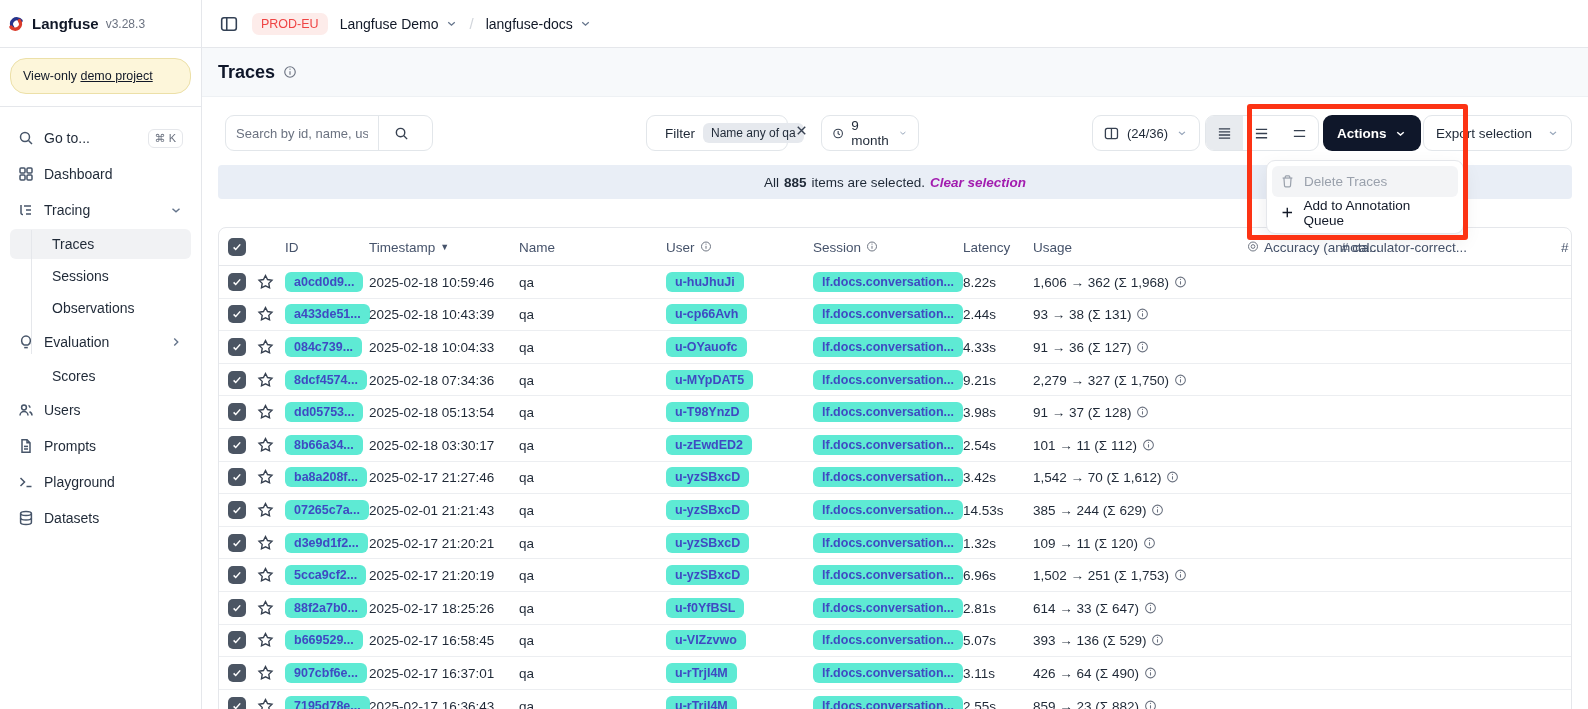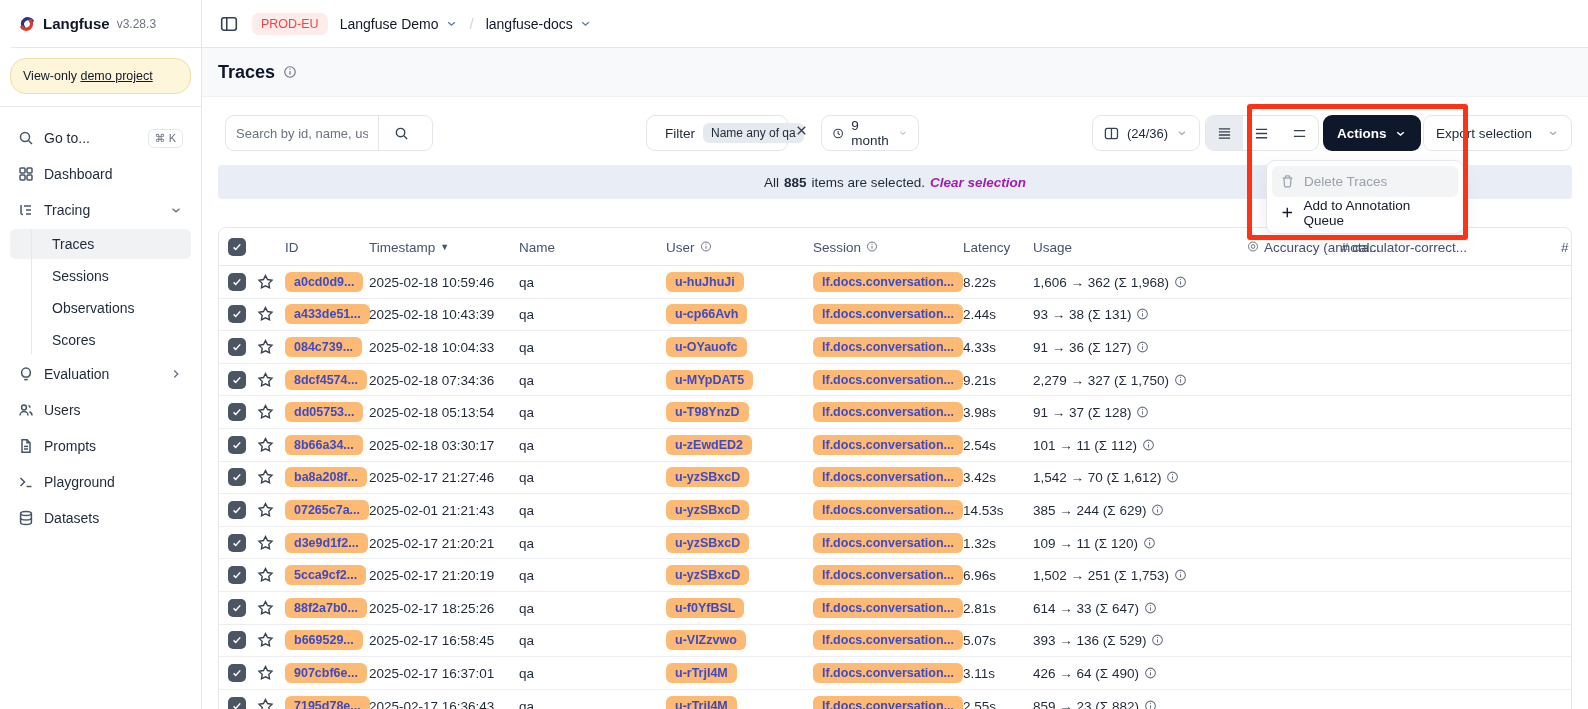--- a/index.html
+++ b/index.html
@@ -2,21 +2,21 @@
 <html><head>
 <meta charset="utf-8">
 <style>
   * { margin:0; padding:0; box-sizing:border-box; }
   html,body { width:1588px; height:709px; overflow:hidden; }
   body { font-family:"Liberation Sans","DejaVu Sans",sans-serif; background:#fff; color:#1f2937; position:relative; }
   svg { display:block; }
 
   
   .sidebar { position:absolute; left:0; top:0; width:202px; height:709px; background:#fff; border-right:1px solid #e5e7eb; }
-  .logo-row { height:48px; display:flex; align-items:center; gap:7px; padding:0 7px; border-bottom:1px solid #e5e7eb;margin-left:11px; }
+  .logo-row { height:48px; display:flex; align-items:center; gap:7px; padding:0 7px; border-bottom:1px solid #e5e7eb; }
   .logo-name { font-size:15px; font-weight:700; color:#111827; }
   .logo-version { font-size:12px; color:#6b7280; }
   .notice-box { margin:10px 10px 12px 10px; background:#fdf6da; border:1px solid #ece0a8; border-radius:16px; padding:10px 12px; font-size:12.5px; color:#111827; }
   .notice-box a { color:#111827; text-decoration:underline; cursor:pointer; }
   .side-divider { border-top:1px solid #e5e7eb; }
   .nav { padding:14px 10px 0 10px; display:flex; flex-direction:column; gap:2px; }
   .nav-item { height:34px; display:flex; align-items:center; gap:10px; padding:0 8px; border-radius:6px; font-size:14px; color:#1f2937; cursor:pointer; }
   .nav-item .nicon { width:16px; height:16px; color:#475569; flex:0 0 16px; }
   .nav-item .grow { flex:1; }
   .nav-sub { height:30px; padding-left:42px; position:relative; }
@@ -64,21 +64,21 @@
   .thead { position:relative; height:38px; border-bottom:1px solid #e5e7eb; font-size:13.5px; font-weight:500; color:#46536b; }
   .trow { position:relative; height:32.6px; border-bottom:1px solid #eceef1; font-size:13.5px; color:#1f2937; }
   .trow:last-child { border-bottom:none; }
   .cell { position:absolute; top:50%; transform:translateY(-50%); display:flex; align-items:center; gap:5px; white-space:nowrap; }
   .c-cb { left:9px; } .c-star { left:38px; } .c-id { left:66px; } .c-ts { left:150px; }
   .c-name { left:300px; } .c-user { left:447px; } .c-sess { left:594px; }
   .c-lat { left:744px; } .c-usage { left:814px; }
   .c-x1 { left:1028px; } .c-x2 { left:1122px; } .c-x3 { left:1342px; }
   .checkbox { width:18px; height:18px; background:#4b5563; border-radius:5px; display:flex; align-items:center; justify-content:center; cursor:pointer; }
   .star { color:#374151; cursor:pointer; }
-  .pill { background:#fdba74; color:#3f4ac2; font-weight:700; font-size:12.5px; padding:3px 9px; border-radius:6px; cursor:pointer; white-space:nowrap; }
+  .pill { background:#5eead4; color:#3f4ac2; font-weight:700; font-size:12.5px; padding:3px 9px; border-radius:6px; cursor:pointer; white-space:nowrap; }
   .info-ic { color:#6b7280; }
   .sort-ic { font-size:9px; color:#46536b; }
 
   
   .menu { position:absolute; left:1064px; top:160px; width:198px; background:#fff; border:1px solid #e5e7eb; border-radius:9px; box-shadow:0 8px 20px rgba(15,23,42,.08); padding:5px; z-index:30; }
   .menu-item { height:31px; display:flex; align-items:center; gap:9px; padding:0 8px; border-radius:6px; font-size:13.5px; cursor:pointer; color:#111827; }
   .menu-item.disabled { background:#f3f4f6; color:#9aa1ac; cursor:default; }
 
   
   .annotation { position:absolute; left:1247px; top:104px; width:221px; height:136px; border:5px solid #fc3314; border-radius:3px; z-index:40; pointer-events:none; }
@@ -148,37 +148,37 @@
 
     <div class="nav-item nav-sub active">
       <span>Traces</span>
     </div>
     <div class="nav-item nav-sub">
       <span>Sessions</span>
     </div>
     <div class="nav-item nav-sub">
       <span>Observations</span>
     </div>
-    <div class="nav-item nav-sub">
-      <span>Scores</span>
-    </div>
-
     <div class="nav-item">
       <span class="nicon">
         <svg width="16" height="16" viewBox="0 0 16 16" fill="none" stroke="currentColor" stroke-width="1.5">
             <path d="M6 11C4.6 10 3.6 8.6 3.6 6.9 3.6 4.2 5.5 2 8 2s4.4 2.2 4.4 4.9C12.4 8.6 11.4 10 10 11z"></path>
             <line x1="6.2" y1="13.6" x2="9.8" y2="13.6"></line>
           </svg>
       </span>
       <span class="grow">Evaluation</span>
       <span class="chev">
         <svg width="14" height="14" viewBox="0 0 16 16" fill="none" stroke="currentColor" stroke-width="1.6">
             <path d="M6 4l4 4-4 4"></path>
           </svg>
       </span>
+    </div>
+
+    <div class="nav-item nav-sub">
+      <span>Scores</span>
     </div>
 
     <div class="nav-item">
       <span class="nicon">
         <svg width="16" height="16" viewBox="0 0 16 16" fill="none" stroke="currentColor" stroke-width="1.5">
             <circle cx="6" cy="5.5" r="2.4"></circle>
             <path d="M2 13.5c0-2.2 1.8-4 4-4s4 1.8 4 4"></path>
             <path d="M10.5 3.4c.9.4 1.5 1.3 1.5 2.3"></path>
             <path d="M14 13.5c0-1.8-1-3.2-2.5-3.8"></path>
           </svg>

